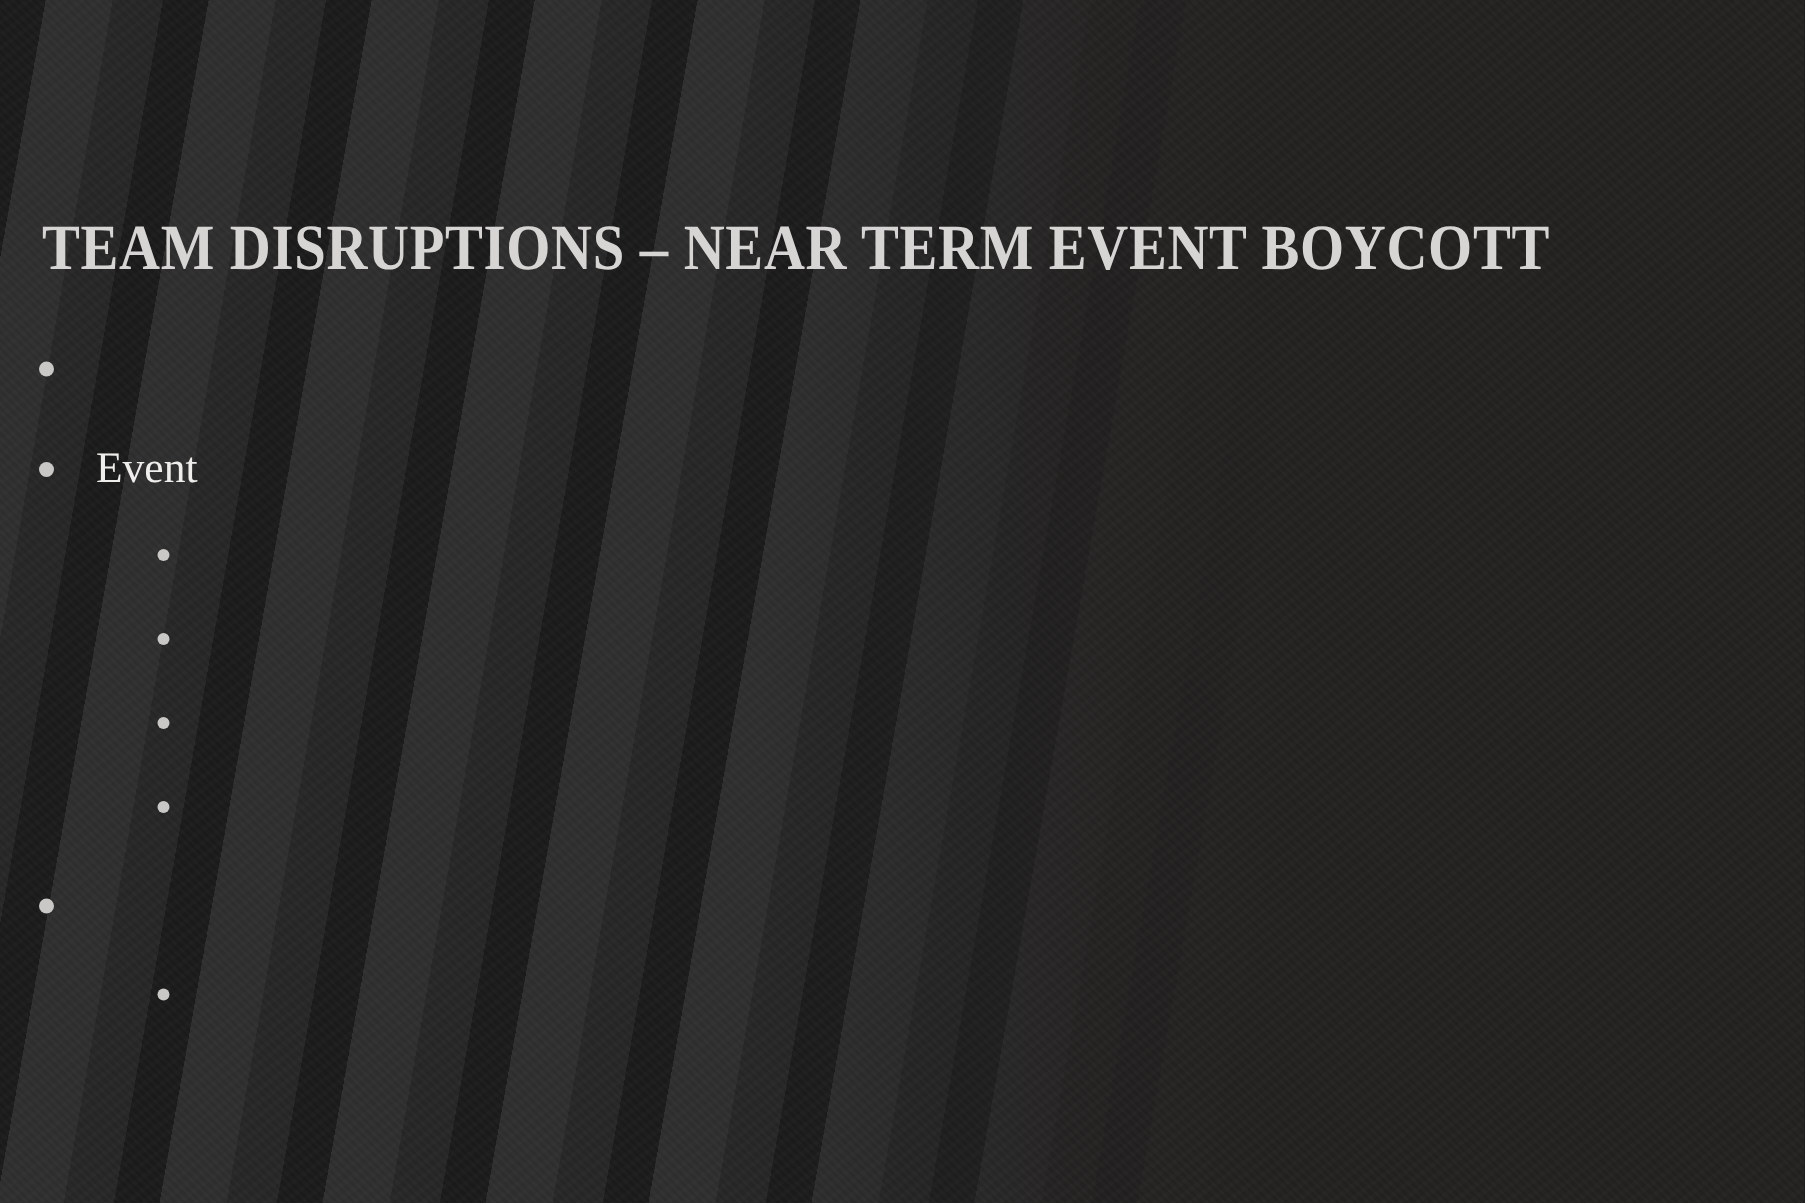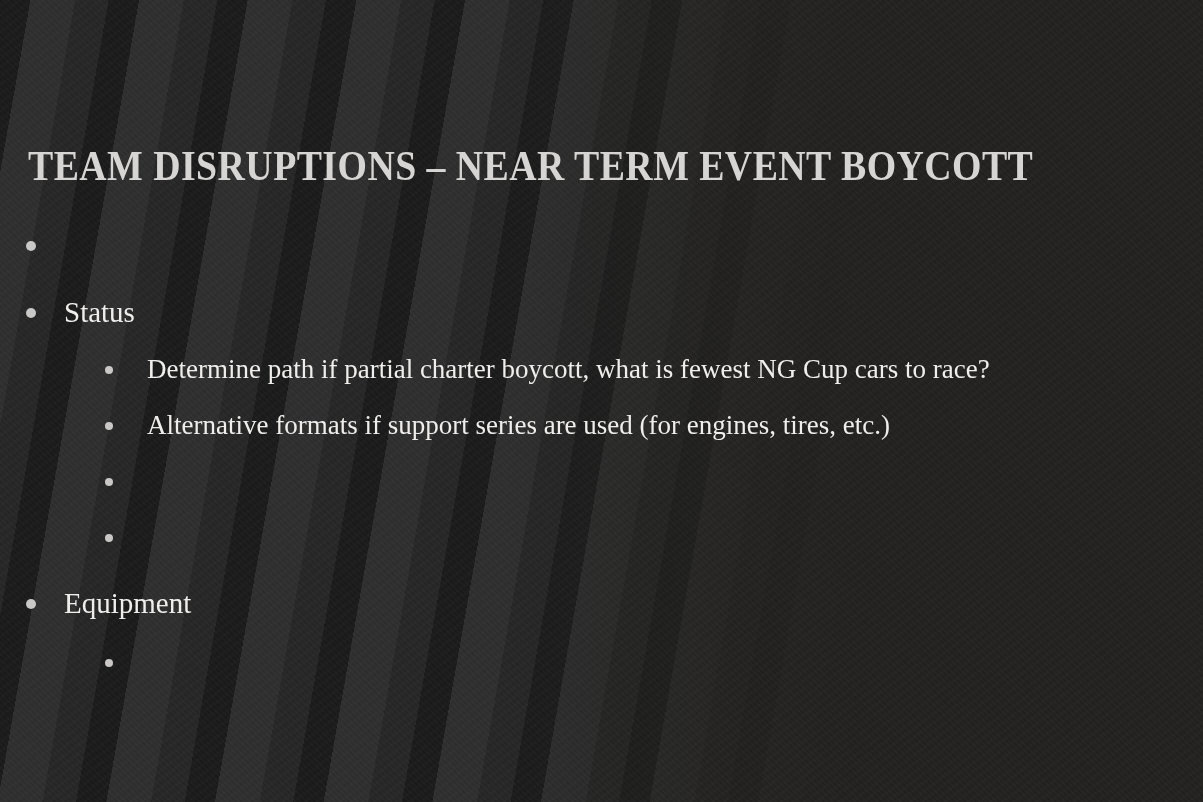--- a/index.html
+++ b/index.html
@@ -105,42 +105,39 @@
   <div class="bg-noise"></div>
 
   <h1 class="slide-title">TEAM DISRUPTIONS – NEAR TERM EVENT BOYCOTT</h1>
 
   <div class="row l1 r1">
     <span class="dot"></span>
   </div>
 
   <div class="row l1 r2">
     <span class="dot"></span>
-    <span>Status</span>
+    <span>Event</span>
   </div>
 
   <div class="row l2 r3">
     <span class="dot"></span>
-    <span>Determine path if partial charter boycott, what is fewest NG Cup cars to race?</span>
   </div>
 
   <div class="row l2 r4">
     <span class="dot"></span>
-    <span>Alternative formats if support series are used (for engines, tires, etc.)</span>
   </div>
 
   <div class="row l2 r5">
     <span class="dot"></span>
   </div>
 
   <div class="row l2 r6">
     <span class="dot"></span>
   </div>
 
   <div class="row l1 r7">
     <span class="dot"></span>
-    <span>Equipment</span>
   </div>
 
   <div class="row l2 r8">
     <span class="dot"></span>
   </div>
 </div>
 
 </body></html>

